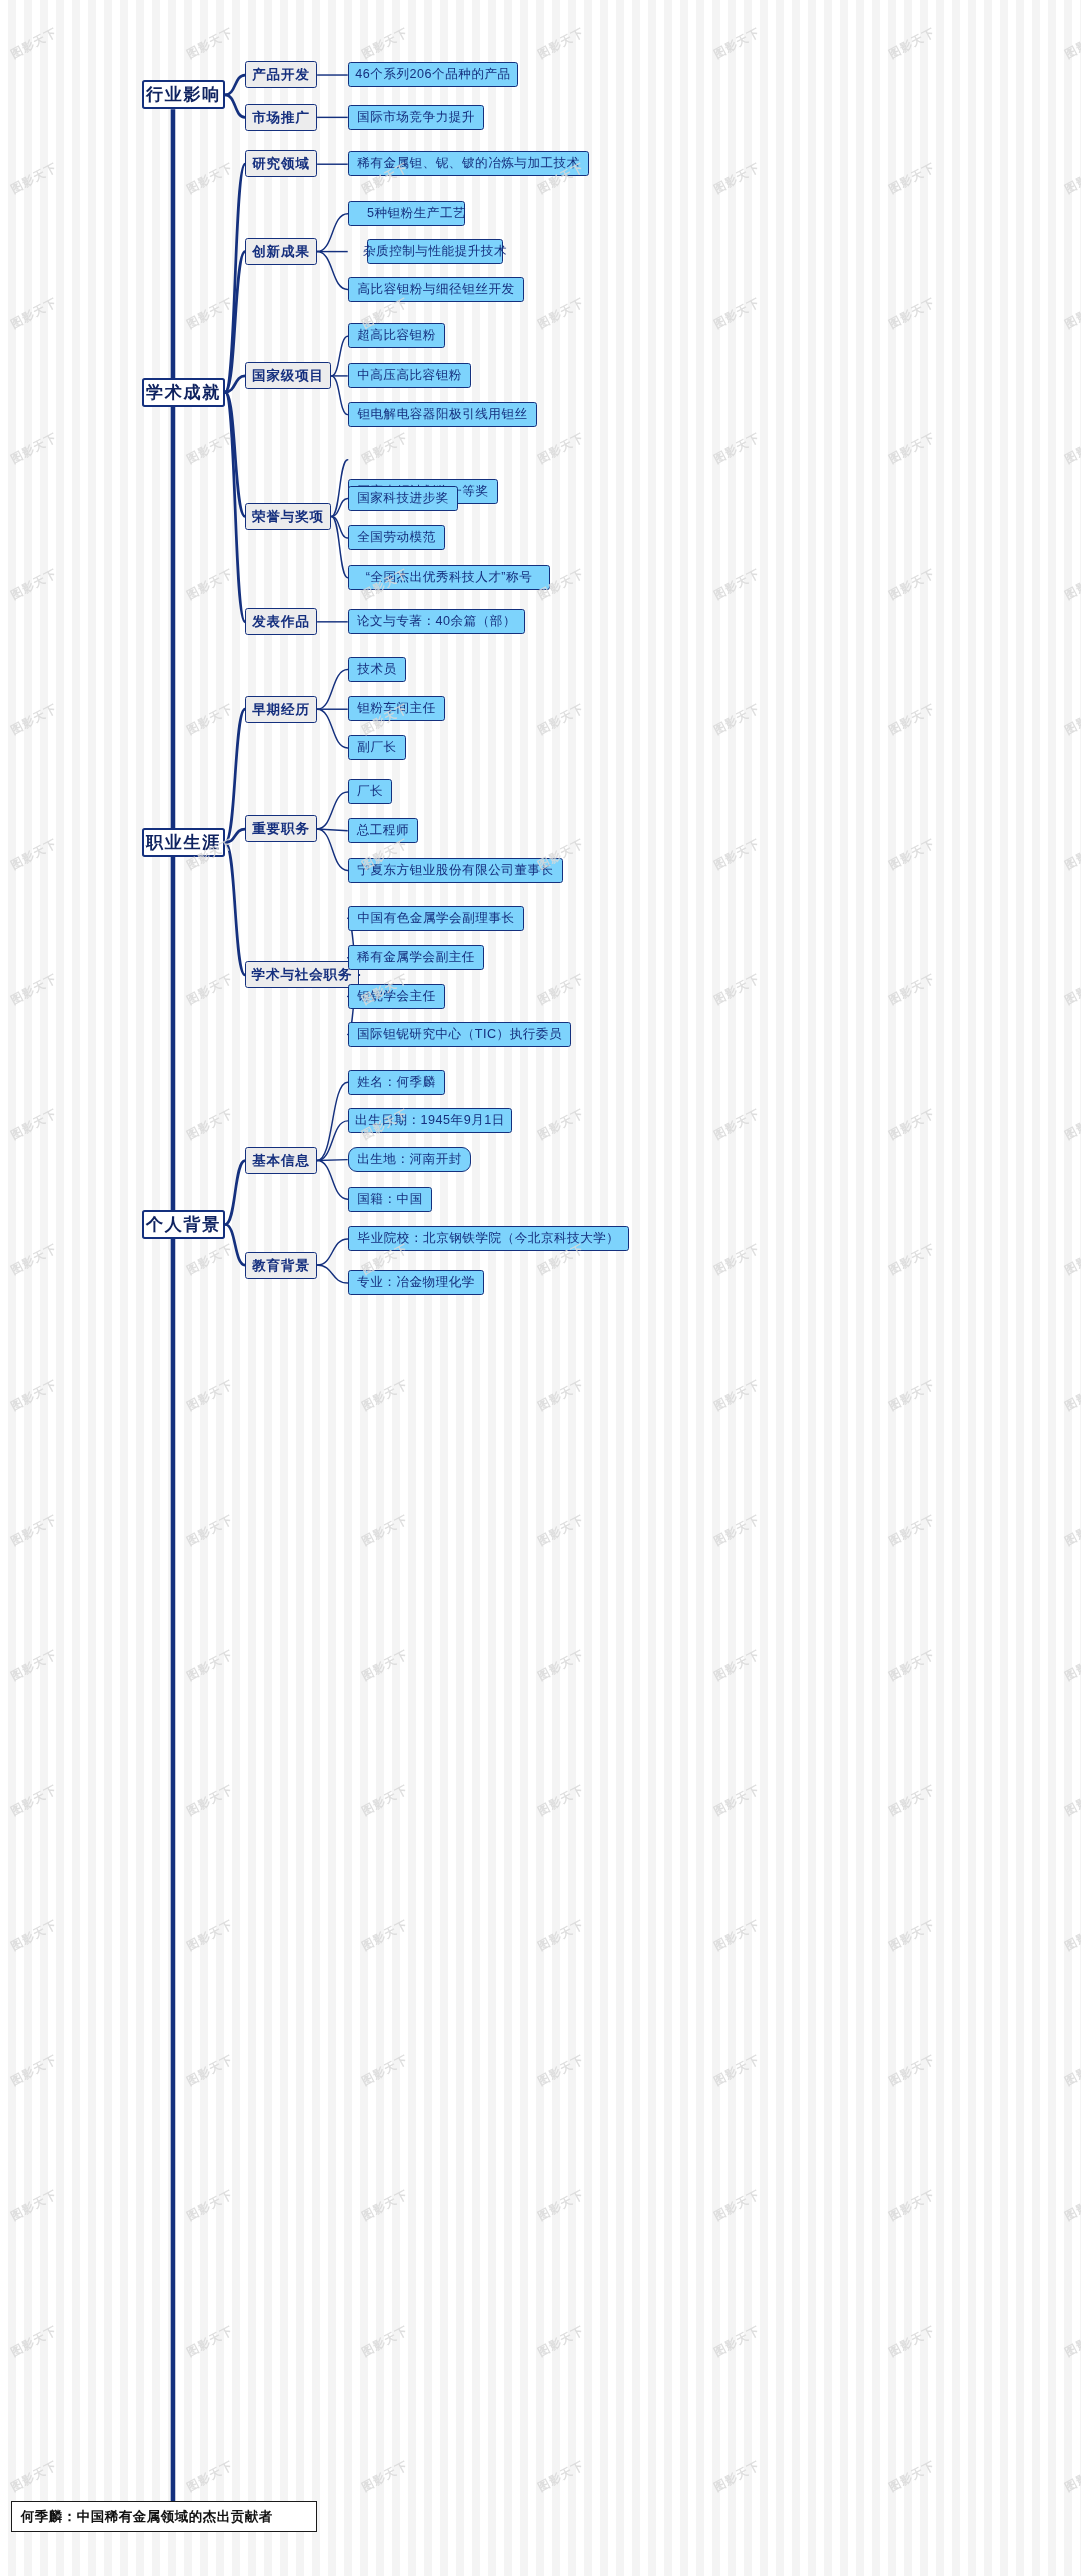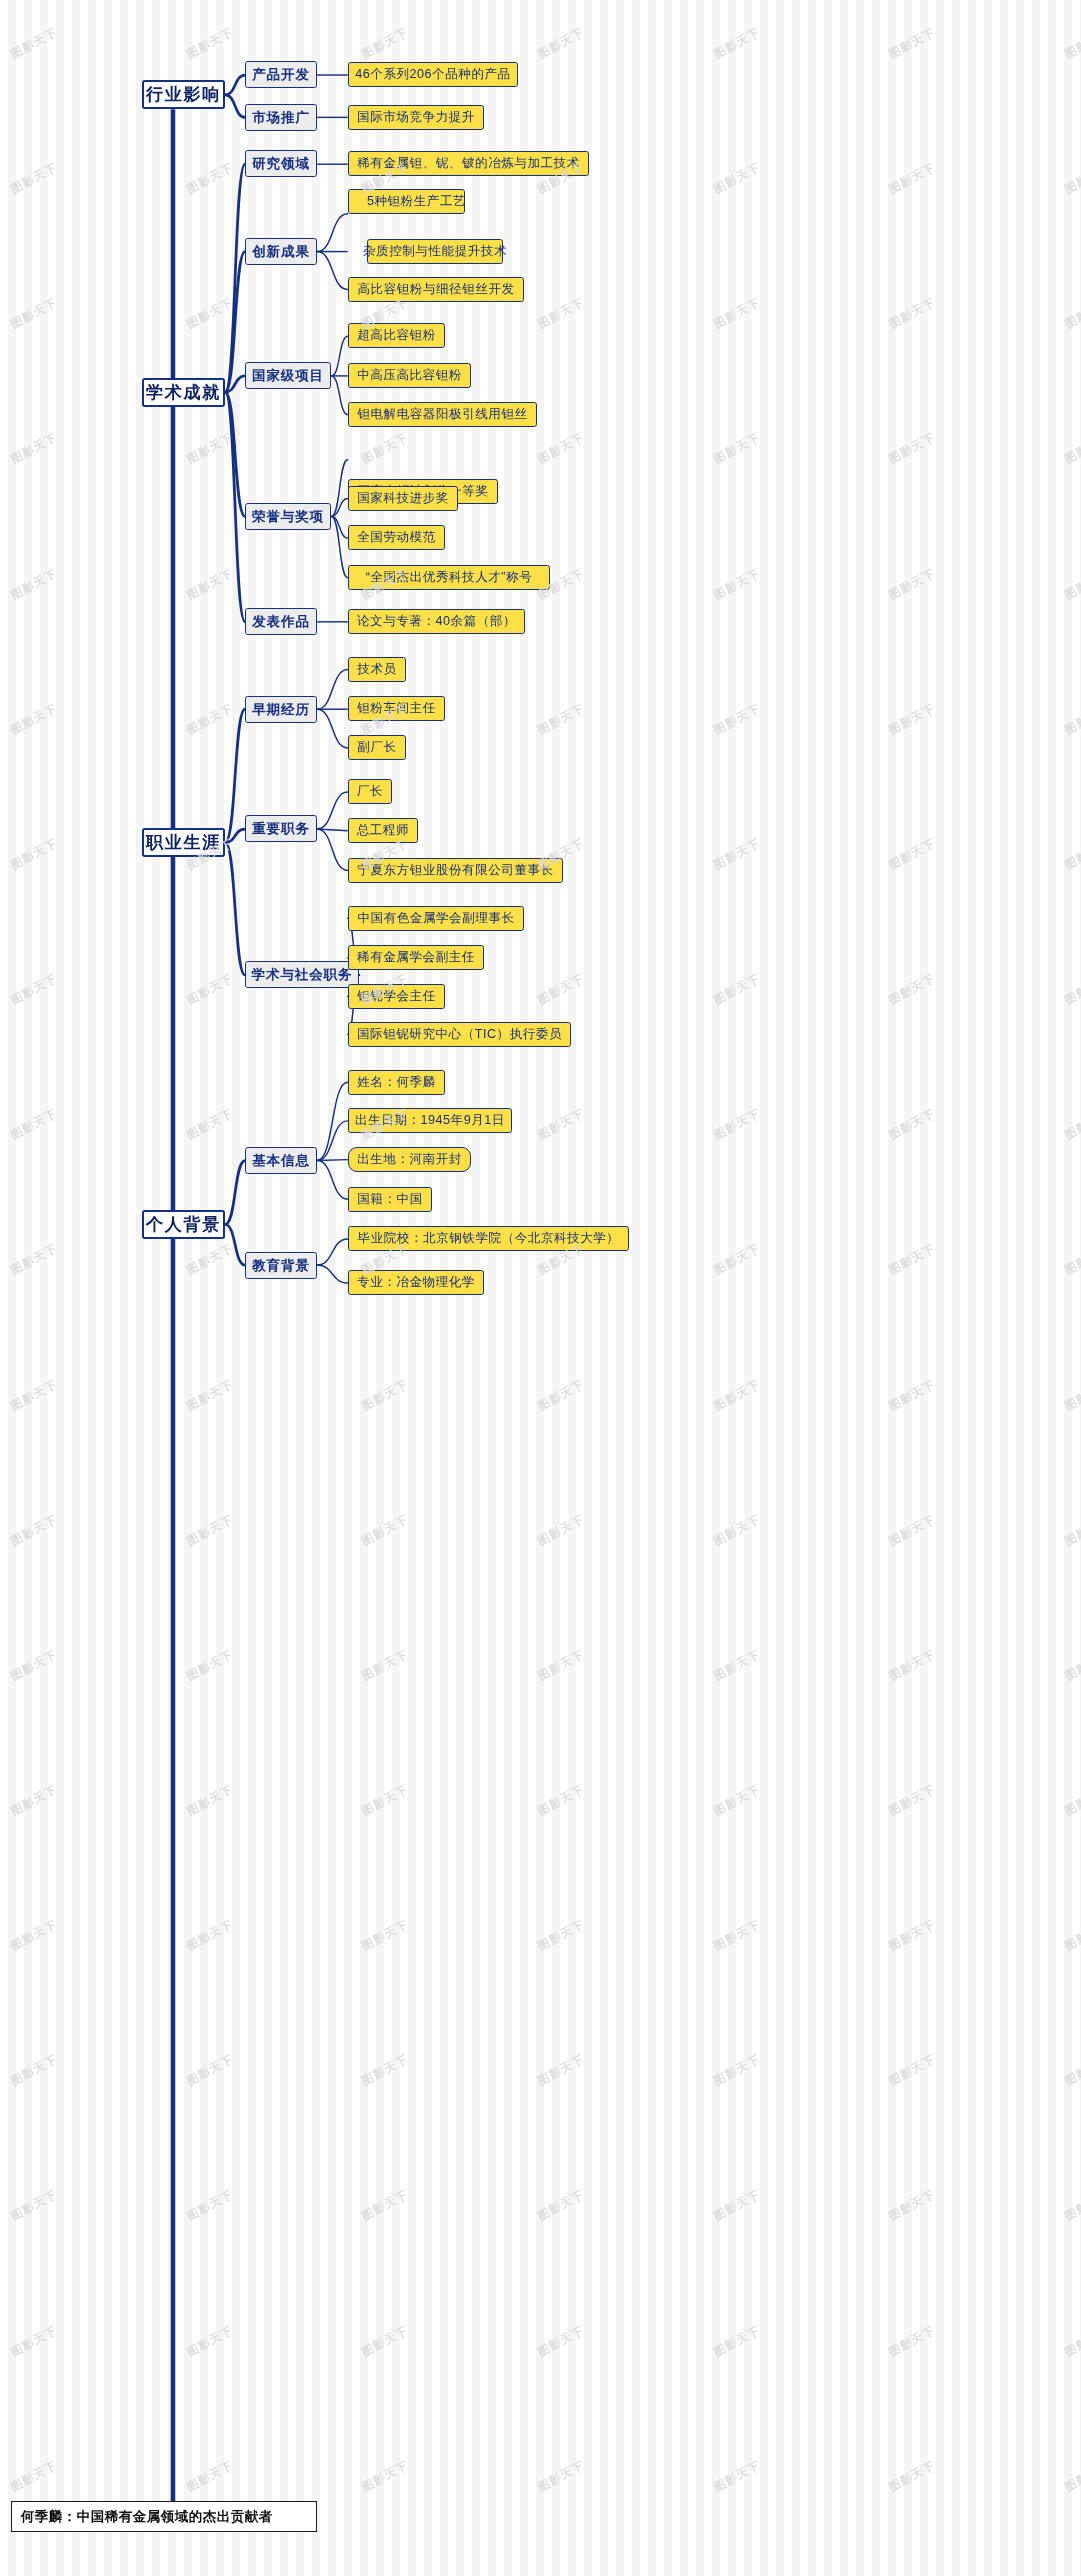--- a/index.html
+++ b/index.html
@@ -21,21 +21,21 @@
   #stage{position:absolute;inset:0;}
   svg#links{position:absolute;left:0;top:0;width:1081px;height:2576px;overflow:visible;}
   svg#links path{fill:none;stroke:#14307e;}
 
   .node{
     position:absolute;
     box-sizing:border-box;
     display:flex;align-items:center;justify-content:center;
     white-space:nowrap;
     color:#152f7e;
-    background:#fde047;
+    background:#7dd3fc;
     border:1.8px solid #14307e;
     border-radius:2.7px;
     line-height:1;
     letter-spacing:0.5px;
   }
   .node.root{
     background:#ffffff;
     border:2.7px solid #14307e;
     font-size:17px;
     font-weight:600;
@@ -155,21 +155,21 @@
       </div>
       <div class="node branch" style="left: 245px; top: 150px; width: 72px; height: 27px;">
         <span>研究领域</span>
       </div>
       <div class="node leaf" style="left: 348px; top: 151px; width: 241px; height: 25px;">
         <span>稀有金属钽、铌、铍的冶炼与加工技术</span>
       </div>
       <div class="node branch" style="left: 245px; top: 238px; width: 72px; height: 27px;">
         <span>创新成果</span>
       </div>
-      <div class="node leaf" style="left: 348px; top: 189px; width: 117px; height: 25px; padding-left: 28px;">
+      <div class="node leaf" style="left: 348px; top: 201px; width: 117px; height: 25px; padding-left: 28px;">
         <span>5种钽粉生产工艺</span>
       </div>
       <div class="node leaf" style="left: 367px; top: 239px; width: 136px; height: 25px;">
         <span>杂质控制与性能提升技术</span>
       </div>
       <div class="node leaf" style="left: 348px; top: 277px; width: 176px; height: 25px;">
         <span>高比容钽粉与细径钽丝开发</span>
       </div>
       <div class="node branch" style="left: 245px; top: 362px; width: 86px; height: 27px;">
         <span>国家级项目</span>

